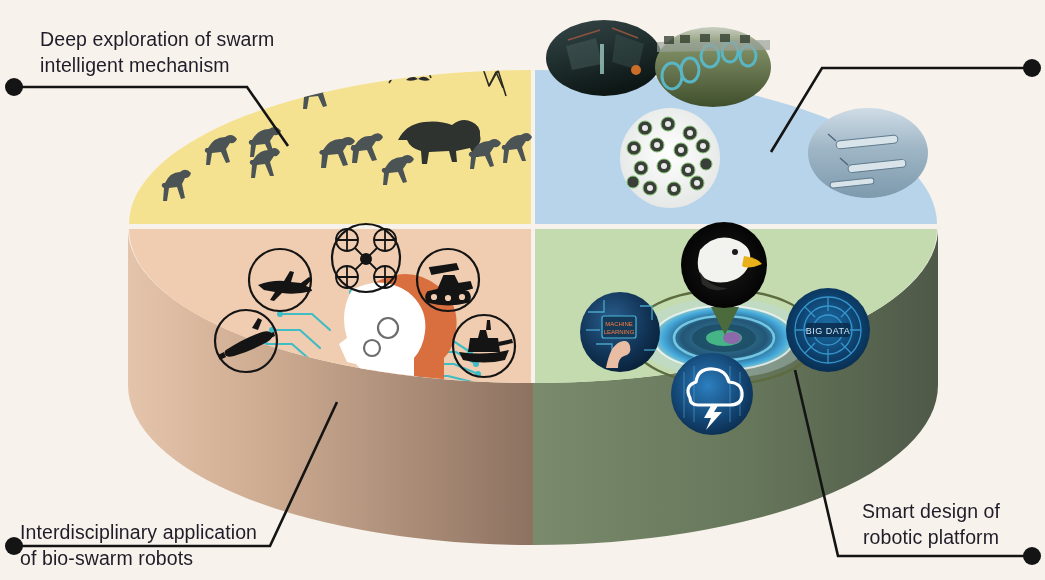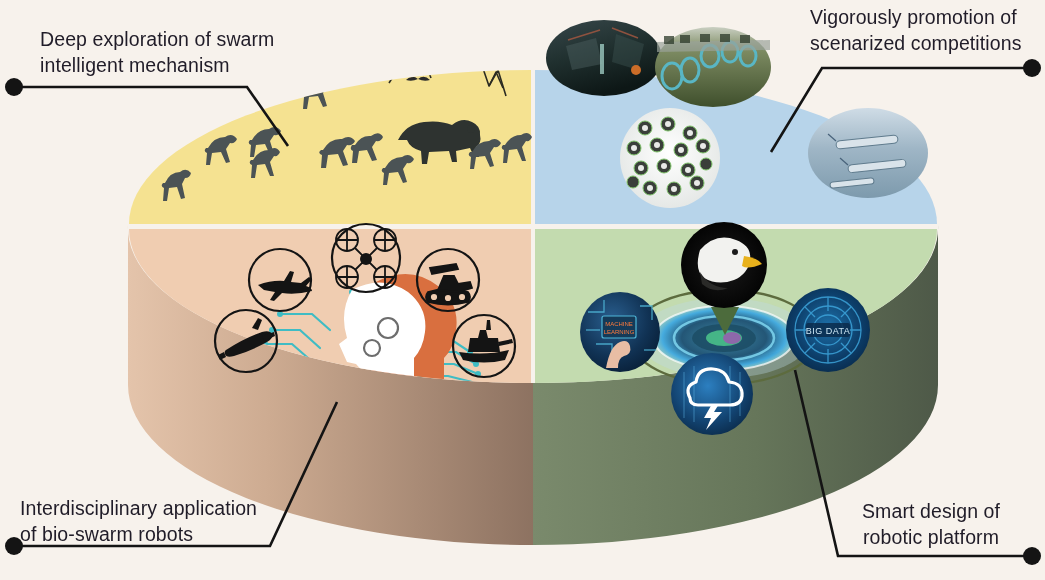--- a/index.html
+++ b/index.html
@@ -15,21 +15,21 @@
   .label{
     position:absolute;
     font-size:19.5px;
     line-height:26px;
     color:#201c28;
     letter-spacing:0.1px;
     white-space:pre-line;
   }
   #lbl-tl{left:40px;top:26px;}
   #lbl-tr{left:810px;top:4px;}
-  #lbl-bl{left:20px;top:495px;}
+  #lbl-bl{left:20px;top:519px;}
   #lbl-br{left:862px;top:498px;text-align:center;}
 
   svg{display:block;}
 </style>
 </head>
 <body>
 
 <div id="stage">
 
 <svg width="1045" height="580" viewBox="0 0 1045 580">
@@ -436,20 +436,18 @@
   <g fill="#141414">
     <circle cx="14" cy="87" r="9"></circle>
     <circle cx="1032" cy="68" r="9"></circle>
     <circle cx="14" cy="546" r="9"></circle>
     <circle cx="1032" cy="556" r="9"></circle>
   </g>
 </svg>
 
 <div class="label" id="lbl-tl">Deep exploration of swarm
 intelligent mechanism</div>
-<div class="label" id="lbl-tr">Vigorously promotion of
-scenarized competitions</div>
 <div class="label" id="lbl-bl">Interdisciplinary application
 of bio-swarm robots</div>
 <div class="label" id="lbl-br">Smart design of
 robotic platform</div>
 
 </div>
 
 </body></html>

